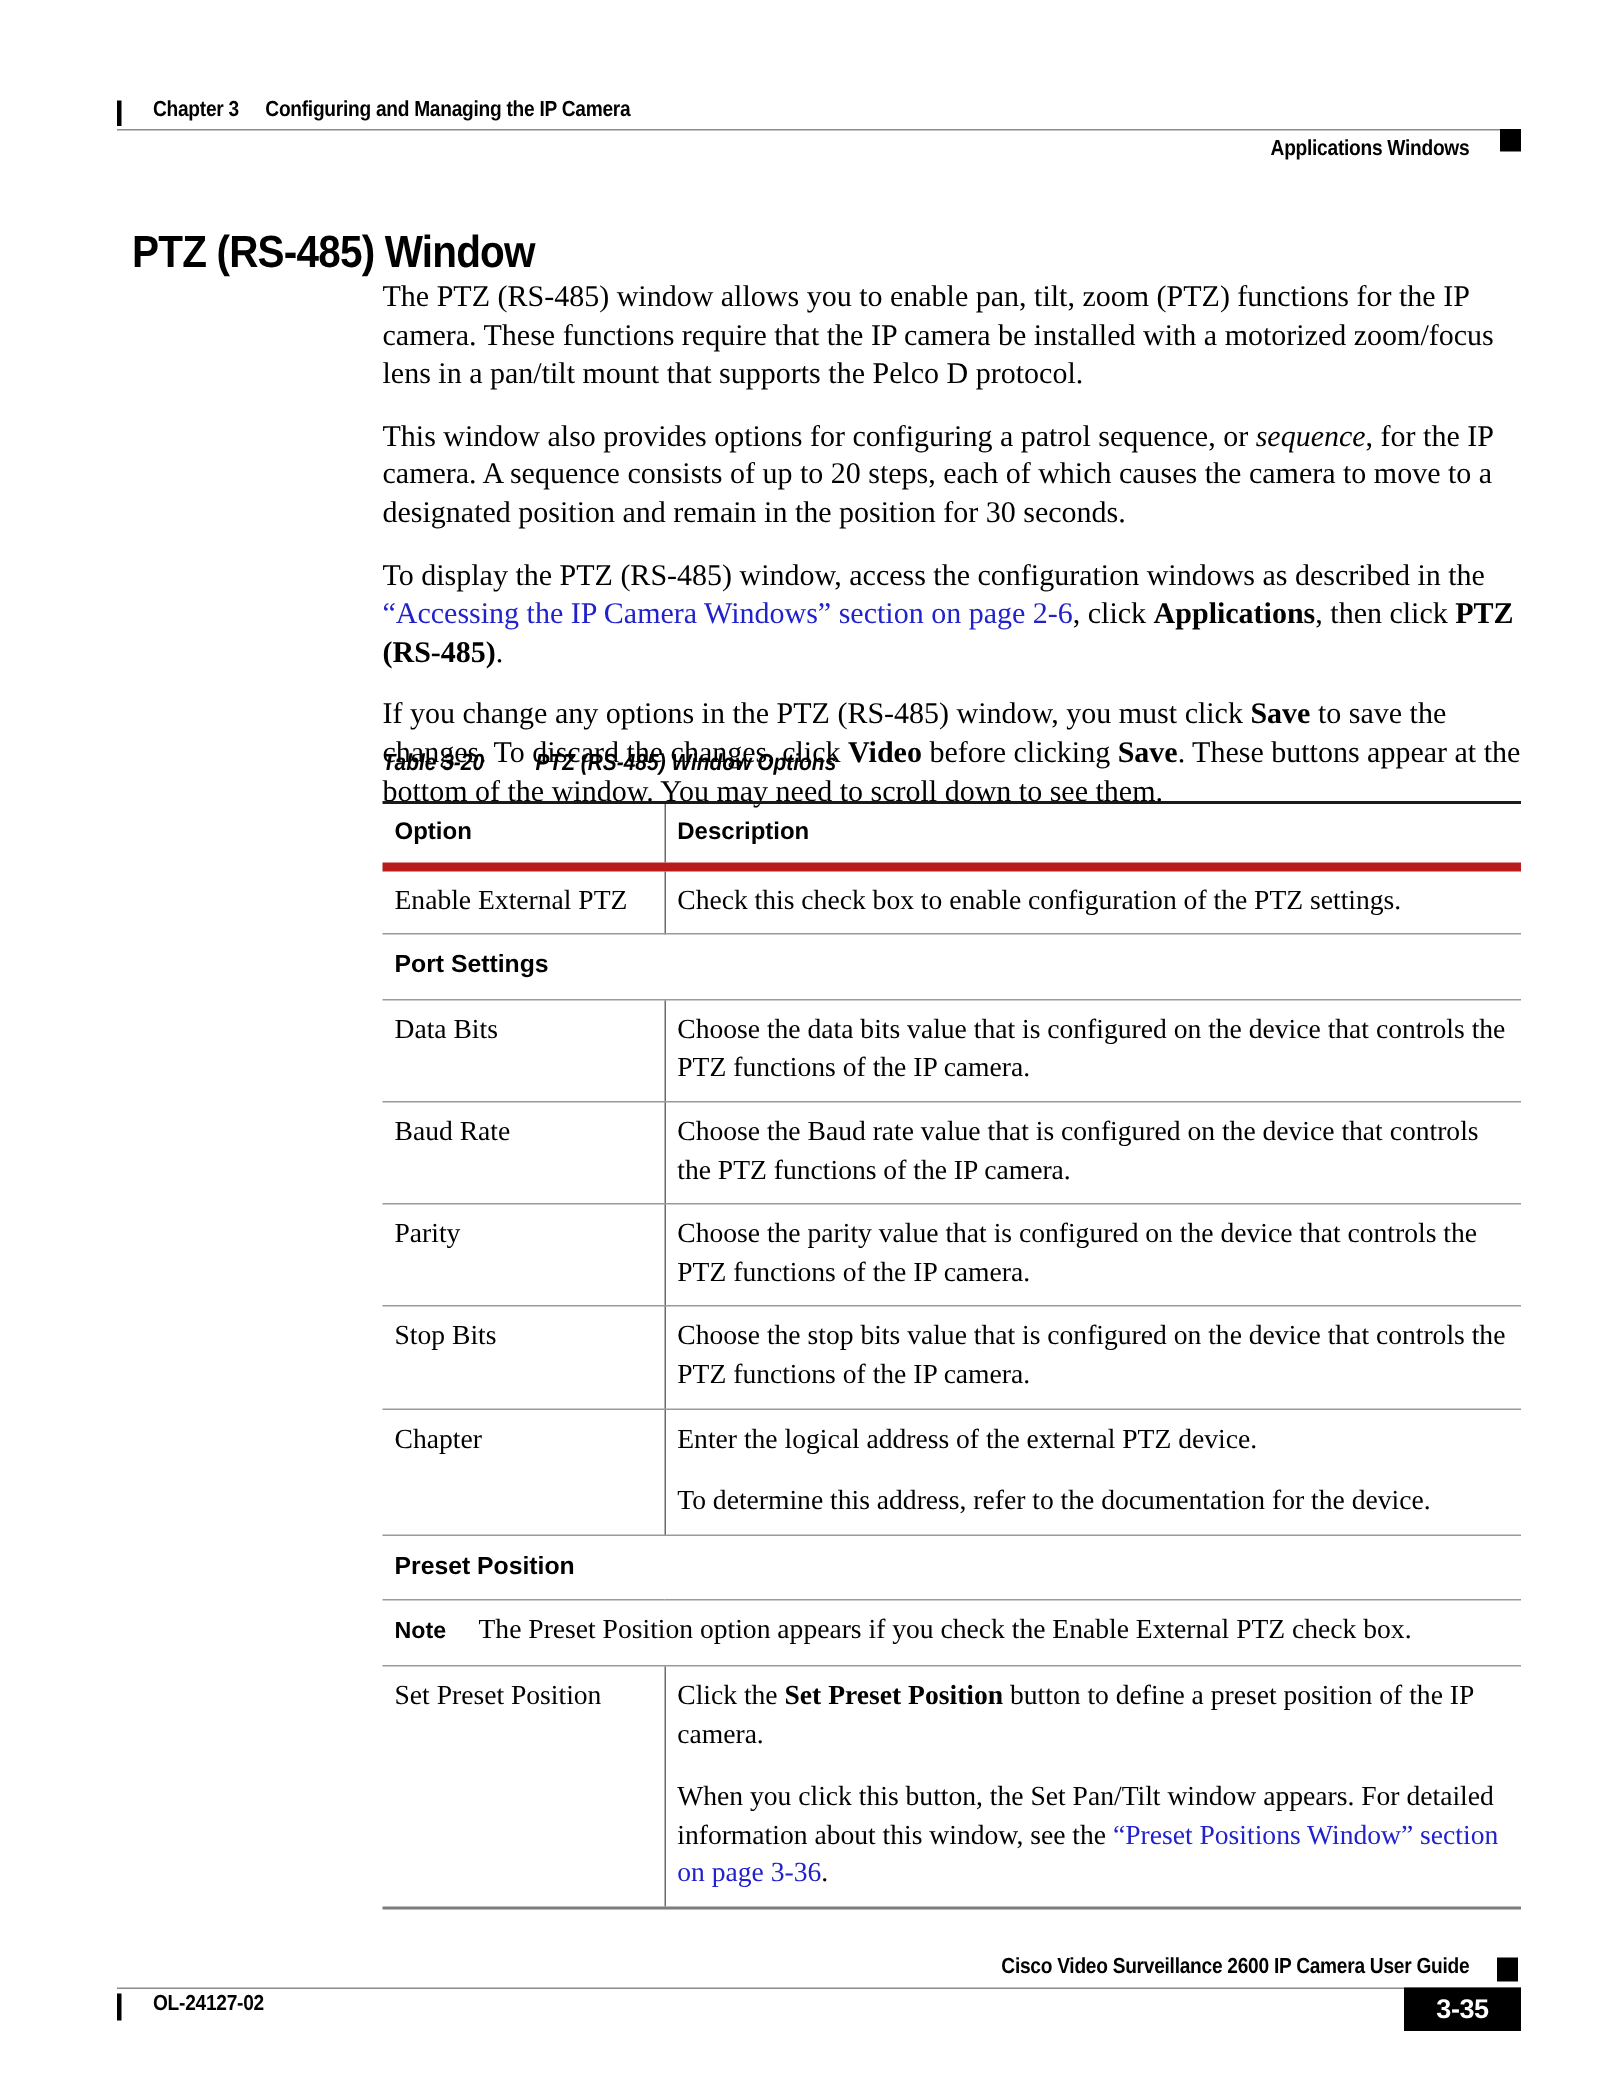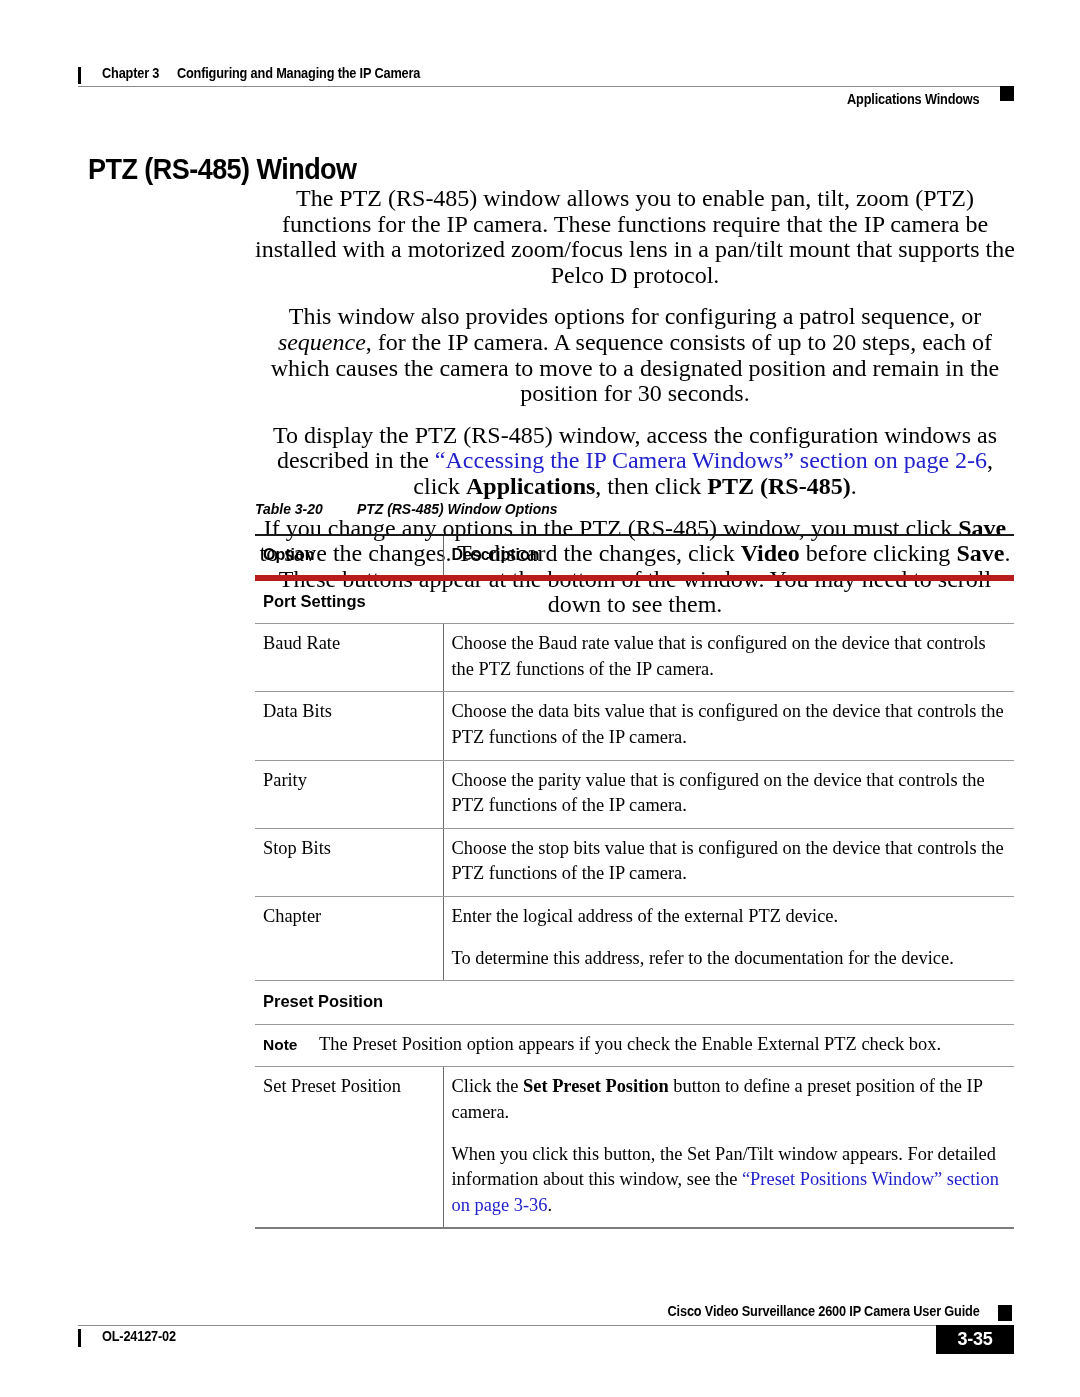--- a/index.html
+++ b/index.html
@@ -91,23 +91,23 @@
 
   
   .body-col {
     position: absolute;
     left: 255px;
     top: 186px;
     width: 760px;
   }
   p.para {
     margin: 0 0 16px 0;
-    font-size: 24px;
+    font-size: 20px;
     line-height: 25.6px;
-    text-align: center;
+    text-align: left;
   }
   .bold { font-weight: bold; }
   .ital { font-style: italic; }
   .link { color: #2222cc; }
 
   
   .table-caption {
     position: absolute;
     left: 255px;
     top: 500px;
@@ -299,36 +299,42 @@
     <col class="c1">
     <col class="c2">
   </colgroup>
   <thead>
     <tr class="head-row">
       <th class="col-1">Option</th>
       <th class="col-2">Description</th>
     </tr>
   </thead>
   <tbody>
+    <tr class="data-row">
+      <td class="col-1">Enable External PTZ</td>
+      <td class="col-2">
+        <p class="cell-p">Check this check box to enable configuration of the PTZ settings.</p>
+      </td>
+    </tr>
 
     <tr class="section-row">
       <td colspan="2">Port Settings</td>
     </tr>
 
     <tr class="data-row">
+      <td class="col-1">Data Bits</td>
+      <td class="col-2">
+        <p class="cell-p">Choose the data bits value that is configured on the device that controls the PTZ functions of the IP camera.</p>
+      </td>
+    </tr>
+
+    <tr class="data-row">
       <td class="col-1">Baud Rate</td>
       <td class="col-2">
         <p class="cell-p">Choose the Baud rate value that is configured on the device that controls the PTZ functions of the IP camera.</p>
-      </td>
-    </tr>
-
-    <tr class="data-row">
-      <td class="col-1">Data Bits</td>
-      <td class="col-2">
-        <p class="cell-p">Choose the data bits value that is configured on the device that controls the PTZ functions of the IP camera.</p>
       </td>
     </tr>
 
     <tr class="data-row">
       <td class="col-1">Parity</td>
       <td class="col-2">
         <p class="cell-p">Choose the parity value that is configured on the device that controls the PTZ functions of the IP camera.</p>
       </td>
     </tr>
 

